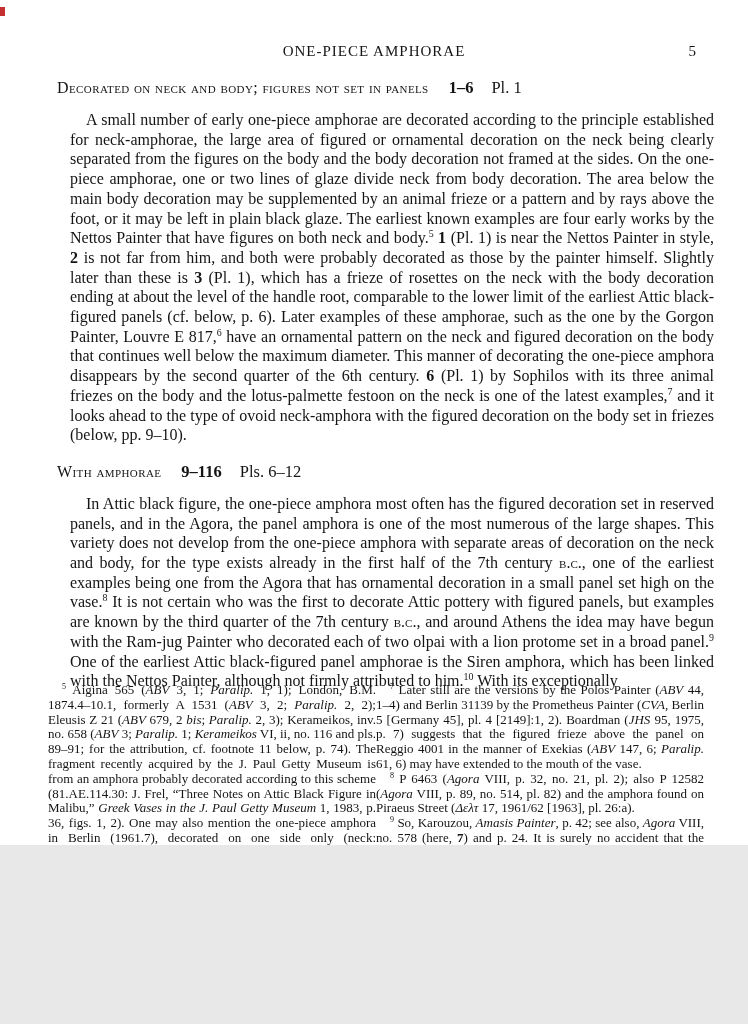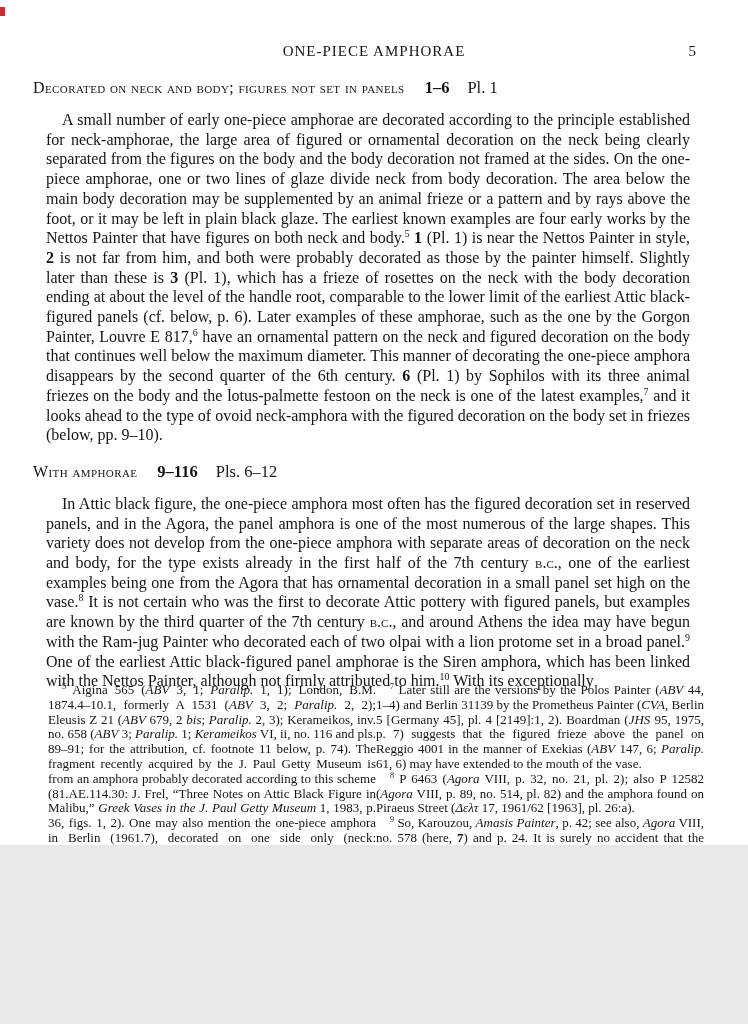--- a/index.html
+++ b/index.html
@@ -40,21 +40,21 @@
   .page-num {
     position: absolute;
     top: 0;
     right: 52px;
     font-size: 15px;
   }
 
   .content {
     position: absolute;
     top: 79px;
-    left: 33px;
+    left: 57px;
     width: 670px;
   }
   .section-heading {
     margin: 0 0 7px 0;
     font-weight: normal;
     font-size: 16px;
     line-height: 18px;
   }
   .sc-head {
     font-variant: small-caps;

